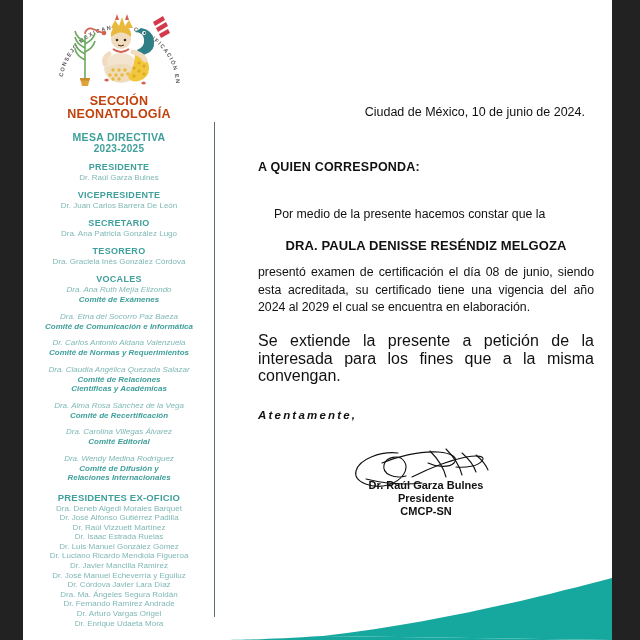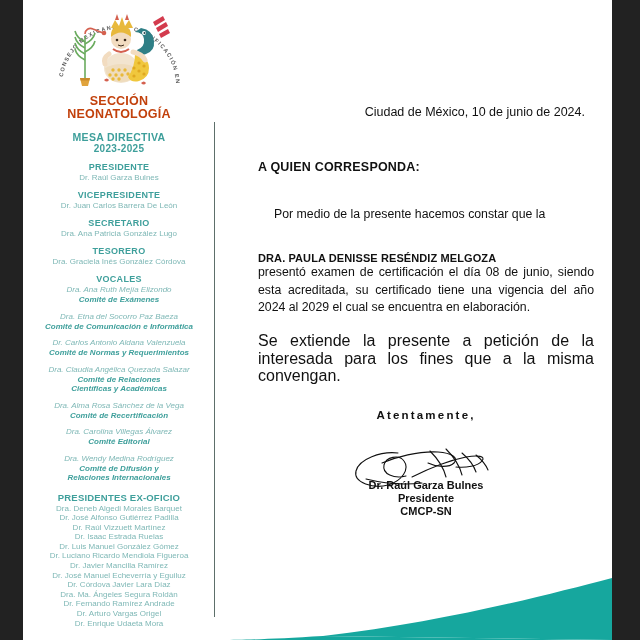--- a/index.html
+++ b/index.html
@@ -140,23 +140,24 @@
     position: absolute;
     left: 48px;
     top: 206px;
     width: 330px;
     font-size: 12.3px;
     line-height: 17px;
   }
   #doctor-name {
     position: absolute;
     left: 32px;
-    top: 252px;
+    top: 238px;
     width: 336px;
-    font-size: 11px;
+    text-align: center;
+    font-size: 13px;
     font-weight: bold;
     letter-spacing: 0.1px;
   }
   #para2 {
     position: absolute;
     left: 32px;
     top: 264px;
     width: 336px;
     font-size: 12.3px;
     line-height: 17.5px;
@@ -170,24 +171,25 @@
     font-size: 16px;
     line-height: 17.5px;
     text-align: justify;
     margin-top: 12px;
   }
   #atentamente {
     position: absolute;
     left: 32px;
     top: 409px;
     width: 336px;
-    text-align: center;
+    text-align: left;
     font-size: 11.5px;
     font-weight: bold;
     letter-spacing: 2.2px;
+    font-style: italic;
   }
   #signature-block {
     position: absolute;
     left: 32px;
     top: 443px;
     width: 336px;
     text-align: center;
   }
   #signature-svg { display: block; margin: 0 auto; }
   .sig-line {

